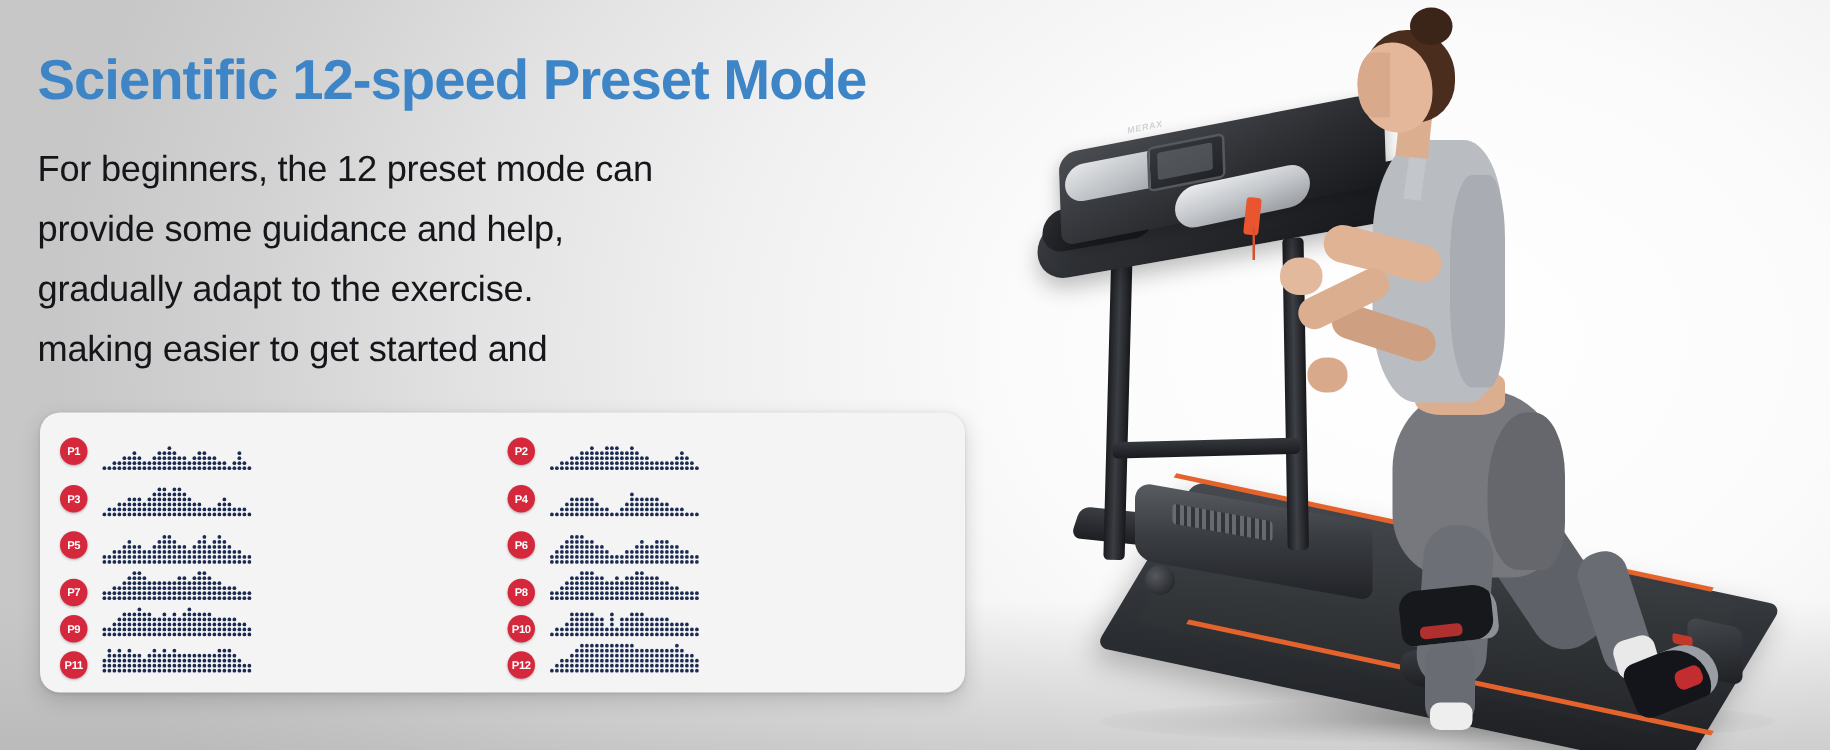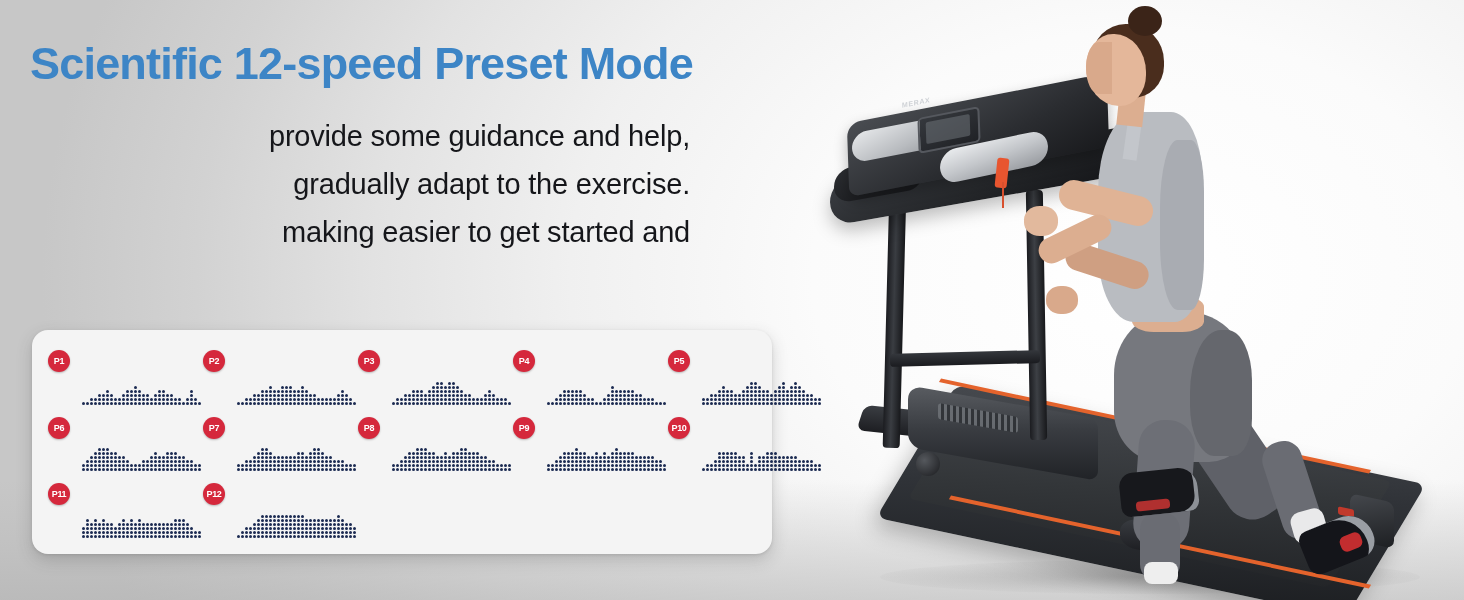--- a/index.html
+++ b/index.html
@@ -34,21 +34,20 @@
     z-index: 0;
   }
 
   
   .left-col {
     position: absolute;
     left: 0; top: 0;
     width: 820px;
     height: 600px;
     z-index: 3;
-    text-align: right;
   }
 
   .headline {
     position: absolute;
     left: 30px;
     top: 38px;
     font-size: 45px;
     font-weight: bold;
     color: #3d85c6;
     letter-spacing: -0.8px;
@@ -75,21 +74,21 @@
     width: 740px;
     height: 224px;
     background: #f4f4f4;
     border-radius: 16px;
     box-shadow: 0 6px 16px rgba(60,60,60,0.22), 0 1px 3px rgba(60,60,60,0.14);
     padding: 14px 10px 10px 14px;
   }
 
   .preset-grid {
     display: grid;
-    grid-template-columns: repeat(5, 1fr);
+    grid-template-columns: repeat(2, 1fr);
     grid-template-rows: repeat(3, 1fr);
     width: 100%;
     height: 100%;
   }
 
   .preset-cell {
     position: relative;
     display: flex;
     align-items: flex-end;
     padding-left: 6px;
@@ -484,20 +483,21 @@
 <body>
 
 <div class="bg"></div>
 <div class="bg-floor"></div>
 
 <div class="left-col">
 
   <div class="headline">Scientific 12-speed Preset Mode</div>
 
   <div class="body-copy">
+    <span class="line">For beginners, the 12 preset mode can</span>
     <span class="line">provide some guidance and help,</span>
     <span class="line">gradually adapt to the exercise.</span>
     <span class="line">making easier to get started and</span>
   </div>
 
   <div class="preset-card">
     <div class="preset-grid" id="preset-grid">
         <div class="preset-cell">
           <div class="p-badge">P1</div>
           <div class="dot-matrix">

